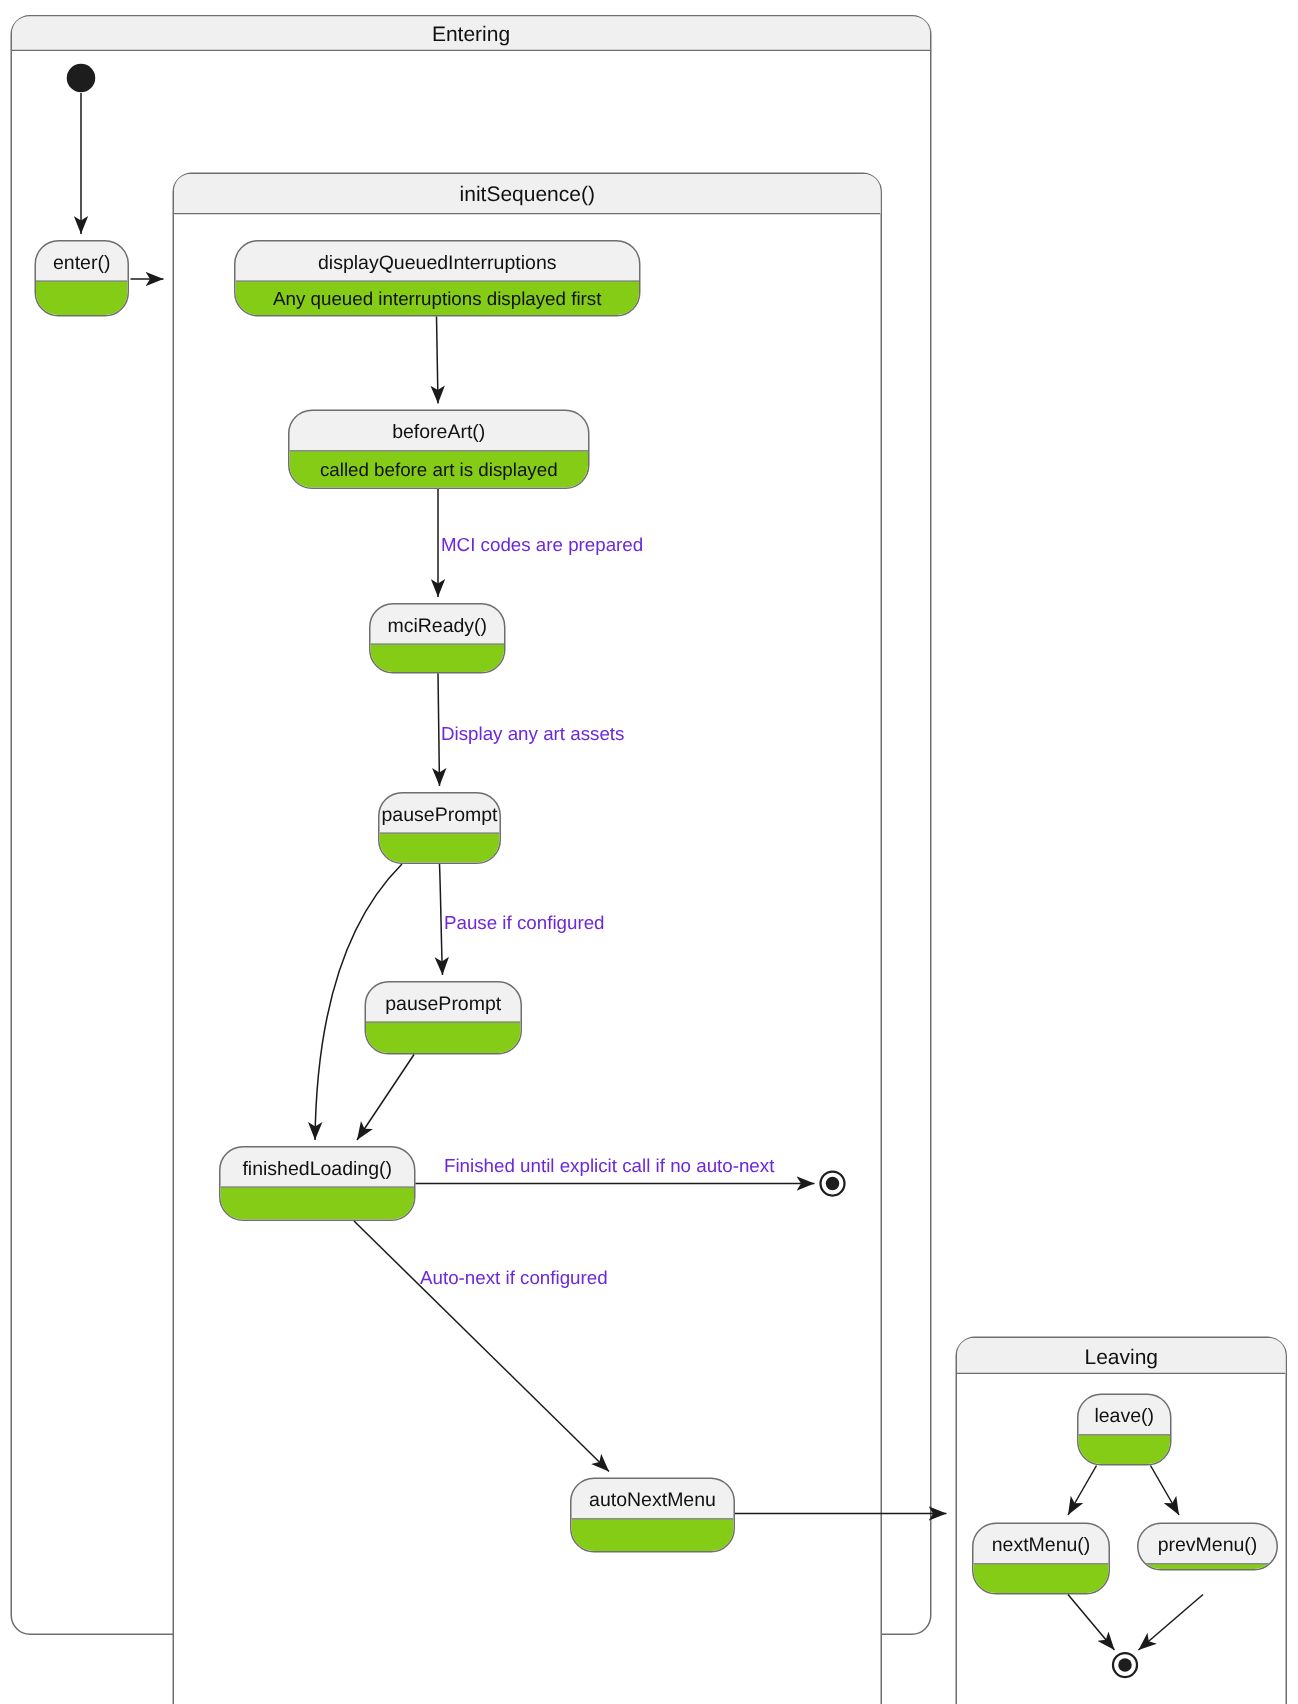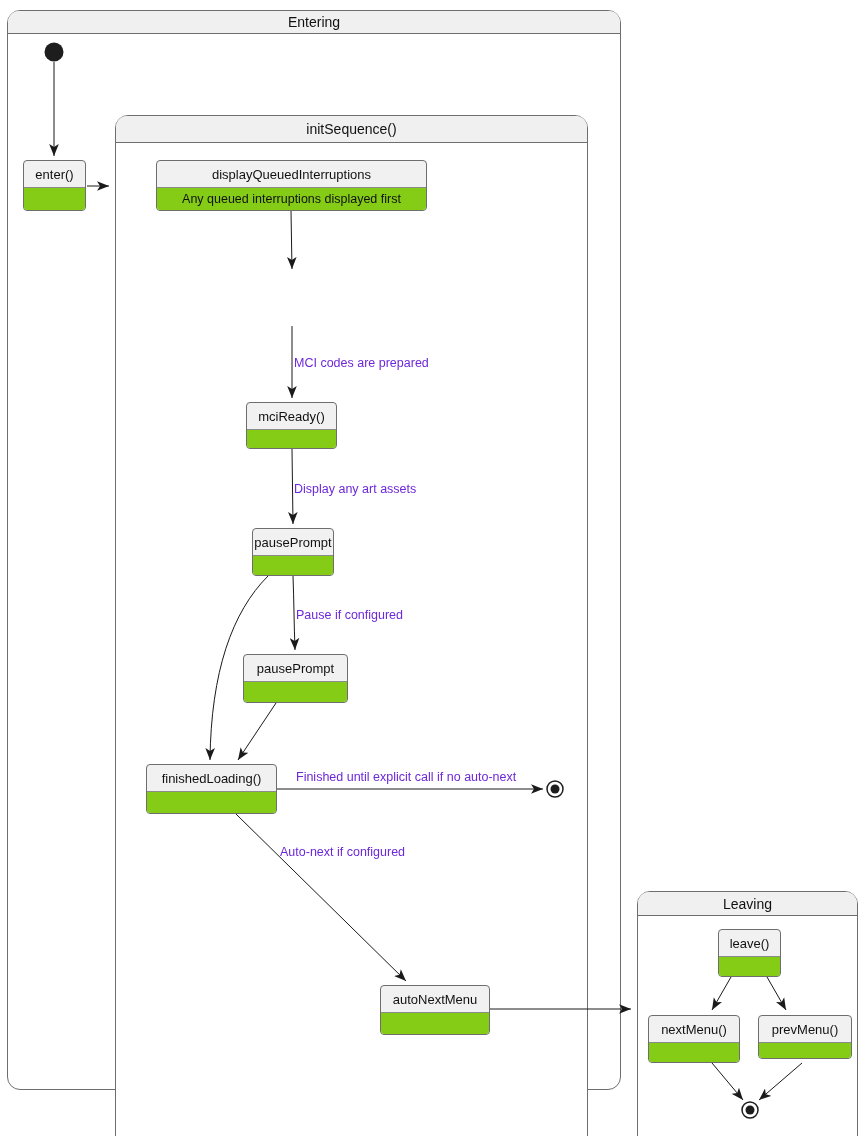--- a/index.html
+++ b/index.html
@@ -15,37 +15,37 @@
 
   .c-entering{left:7px;top:10px;width:614px;height:1080px;}
   .c-entering .container-title{height:23px;}
   .c-initseq{left:115px;top:115px;width:473px;height:1123px;}
   .c-initseq .container-title{height:27px;}
   .c-leaving{left:637px;top:891px;width:221px;height:277px;}
   .c-leaving .container-title{height:24px;}
 
   
   .state{position:absolute;box-sizing:border-box;background:#f1f1f1;
-    border:1.5px solid #6e6e6e;border-radius:4px;display:flex;flex-direction:column;overflow:hidden;}
+    border:1.5px solid #6e6e6e;border-radius:16px;display:flex;flex-direction:column;overflow:hidden;}
   .st-title{box-sizing:border-box;height:26px;display:flex;align-items:center;justify-content:center;
     font-size:13px;white-space:nowrap;padding:0 6px;}
   .st-body{box-sizing:border-box;flex:1;border-top:1px solid #8b8b8b;background:#84cc16;
     display:flex;align-items:center;justify-content:center;font-size:12.5px;white-space:nowrap;padding:0 5px;}
 
   .s-enter{left:23px;top:160px;width:63px;height:51px;}
   .s-dqi{left:156px;top:160px;width:271px;height:51px;}
   .s-beforeart{left:192px;top:273px;width:201px;height:53px;}
   .s-mciready{left:246px;top:402px;width:91px;height:47px;}
   .s-displayart{left:252px;top:528px;width:82px;height:48px;}
   .s-pauseprompt{left:243px;top:654px;width:105px;height:49px;}
   .s-finishedloading{left:146px;top:764px;width:131px;height:50px;}
   .s-autonextmenu{left:380px;top:985px;width:110px;height:50px;}
   .s-leave{left:718px;top:929px;width:63px;height:48px;}
   .s-nextmenu{left:648px;top:1015px;width:92px;height:48px;}
-  .s-prevmenu{left:758px;top:1015px;width:94px;height:44px;}
+  .s-prevmenu{left:758px;top:1015px;width:94px;height:32px;}
 
   
   .edge-label{position:absolute;font-size:12.5px;color:#6d28d9;white-space:nowrap;}
   .l-mci{left:294px;top:356px;}
   .l-displayassets{left:294px;top:482px;}
   .l-pause{left:296px;top:608px;}
   .l-finished{left:296px;top:770px;}
   .l-autonext{left:280px;top:845px;}
 
   svg.edges{position:absolute;left:0;top:0;width:865px;height:1136px;pointer-events:none;}
@@ -71,20 +71,24 @@
   <div class="state s-enter">
     <div class="st-title">enter()</div>
     <div class="st-body"></div>
   </div>
 
   <div class="state s-dqi">
     <div class="st-title">displayQueuedInterruptions</div>
     <div class="st-body">Any queued interruptions displayed first</div>
   </div>
 
+  <div class="state s-beforeart">
+    <div class="st-title">beforeArt()</div>
+    <div class="st-body">called before art is displayed</div>
+  </div>
 
   <div class="state s-mciready">
     <div class="st-title">mciReady()</div>
     <div class="st-body"></div>
   </div>
 
   <div class="state s-displayart">
     <div class="st-title">pausePrompt</div>
     <div class="st-body"></div>
   </div>

